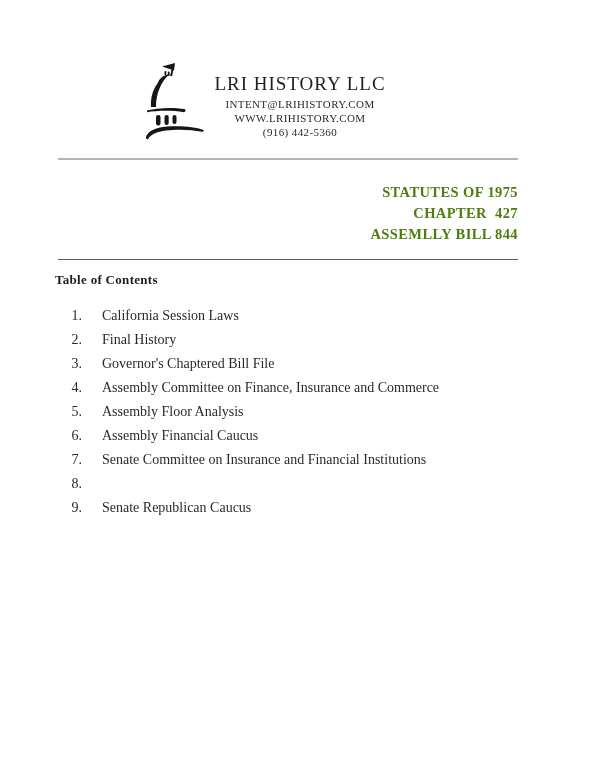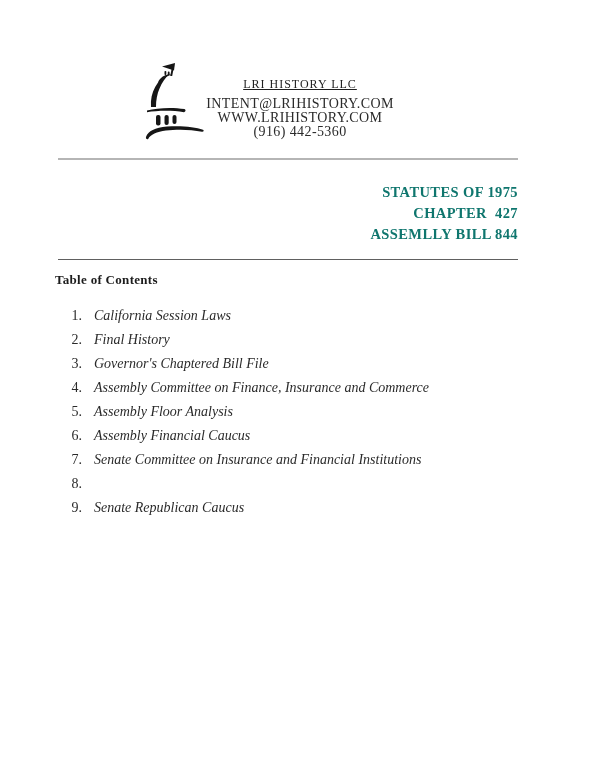--- a/index.html
+++ b/index.html
@@ -27,29 +27,28 @@
   .logo svg { width: 100%; height: 100%; display: block; }
   .header-text {
     position: absolute;
     left: 50%;
     top: 74px;
     transform: translateX(-50%);
     text-align: center;
     white-space: nowrap;
   }
   .company-name {
-    font-size: 12px;
+    font-size: 19px;
     letter-spacing: 1px;
     color: #1f1f1f;
     line-height: 20px;
     margin-bottom: 3px;
-    text-decoration: underline;
   }
   .contact-line {
-    font-size: 14px;
+    font-size: 11px;
     letter-spacing: 0.4px;
     color: #2a2a2a;
     line-height: 14px;
   }
   
   .rule-1 {
     position: absolute;
     left: 58px;
     top: 158px;
     width: 460px;
@@ -67,21 +66,21 @@
   
   .statutes {
     position: absolute;
     right: 82px;
     top: 182px;
     text-align: right;
   }
   .statutes-line {
     font-size: 14.5px;
     font-weight: bold;
-    color: #0f766e;
+    color: #4d7c0f;
     line-height: 21px;
     letter-spacing: 0.4px;
     white-space: pre; 
   }
   
   .toc-title {
     position: absolute;
     left: 55px;
     top: 272px;
     font-size: 13px;
@@ -102,23 +101,22 @@
     line-height: 24px;
     font-size: 14px;
     color: #2a2a2a;
   }
   .toc-num {
     width: 28px;
     text-align: right;
     flex: 0 0 28px;
   }
   .toc-label {
-    margin-left: 12px;
+    margin-left: 20px;
     white-space: nowrap;
-    font-style: italic;
   }
 </style>
 </head>
 <body>
 
 <div class="page">
 
   <div class="logo">
     <svg viewBox="0 0 72 78" xmlns="http://www.w3.org/2000/svg" fill="#161616">
 

